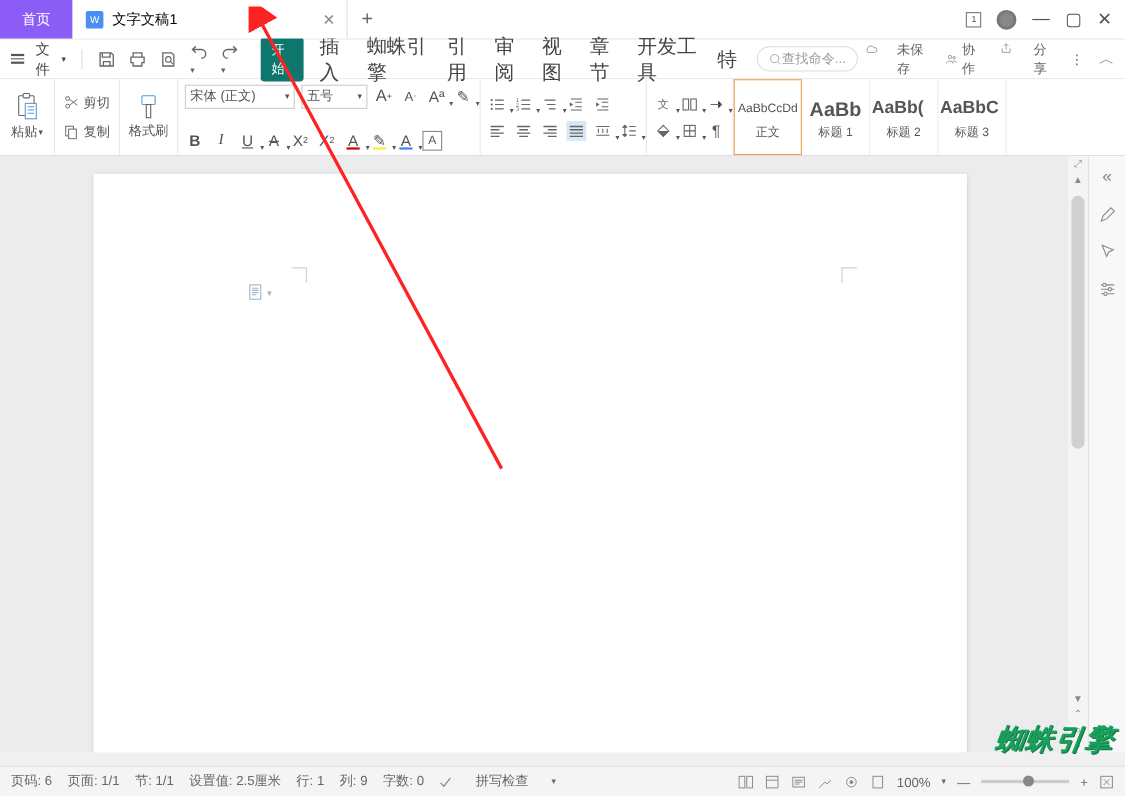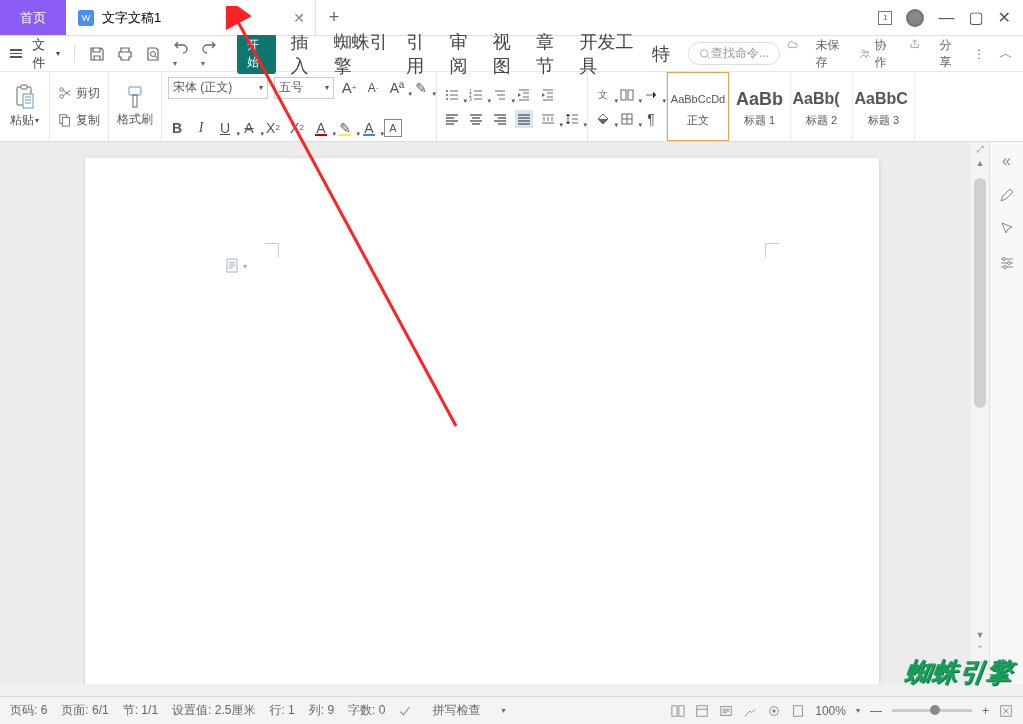--- a/index.html
+++ b/index.html
@@ -432,21 +432,21 @@
         <circle cx="5" cy="4" r="1.5" fill="#fff" stroke="#888"></circle>
         <circle cx="10" cy="8" r="1.5" fill="#fff" stroke="#888"></circle>
         <circle cx="6" cy="12" r="1.5" fill="#fff" stroke="#888"></circle>
       </svg>
     </div>
   <div class="dots">⋯</div>
 </div>
 
 <div class="statusbar">
   <span class="sbl">页码: 6</span>
-  <span class="sbl">页面: 6/1</span>
+  <span class="sbl">页面: 1/1</span>
   <span class="sbl">节: 1/1</span>
   <span class="sbl">设置值: 2.5厘米</span>
   <span class="sbl">行: 1</span>
   <span class="sbl">列: 9</span>
   <span class="sbl">字数: 0</span>
   <span class="sbl" style="display:flex;gap:21px;align-items:center;">
     <svg width="12" height="12" viewBox="0 0 16 16">
         <path fill="none" stroke="#888" stroke-width="1.5" d="M2 9l4 4 8-10"></path>
       </svg>
     <span>拼写检查</span>

